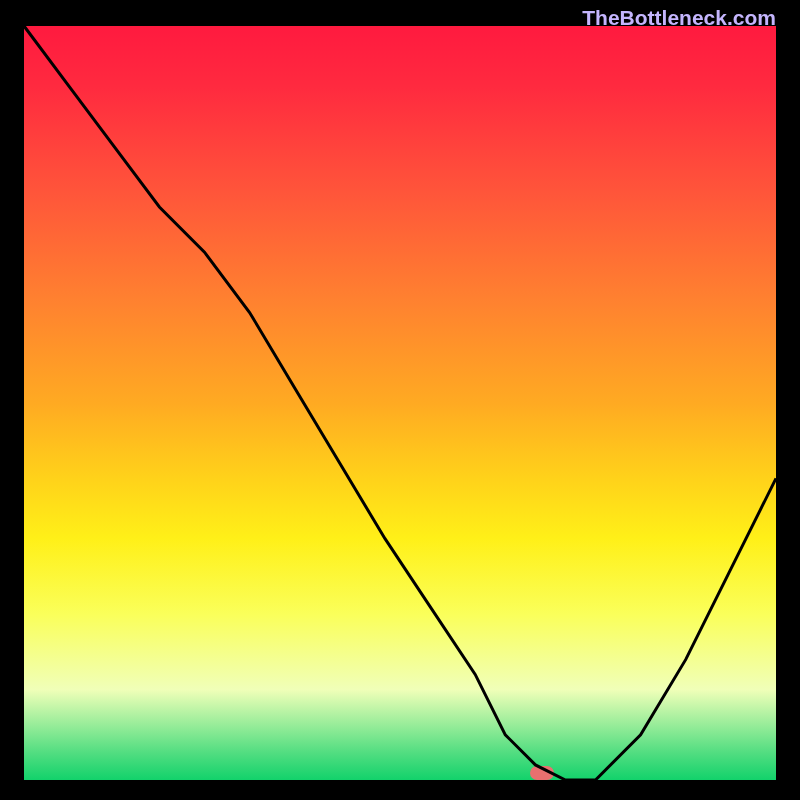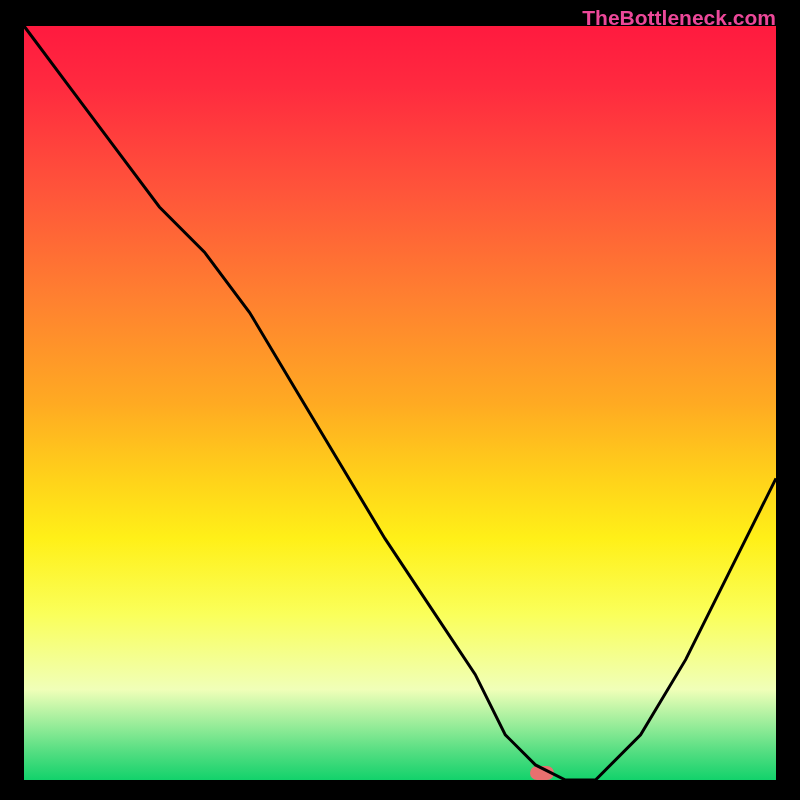--- a/index.html
+++ b/index.html
@@ -1,17 +1,17 @@
 <!DOCTYPE html>
 <html><head>
 <meta charset="utf-8">
 <style>
 body{margin:0;background:#000;font-family:Arial,sans-serif}
 .container{width:800px;height:800px;position:relative;background:#000}
-.watermark{position:absolute;top:6px;right:24px;color:#ec4899;font-size:21px;font-weight:bold;z-index:3}
+.watermark{position:absolute;top:6px;right:24px;color:#c4b5fd;font-size:21px;font-weight:bold;z-index:3}
 .chart-area{position:absolute;left:24px;top:26px;width:752px;height:754px;background:linear-gradient(to bottom,
   #ff1a3f 0%,
   #ff2a3f 8%,
   #ff553a 22%,
   #ff8030 36%,
   #ffaa22 50%,
   #ffd21a 60%,
   #fff018 68%,
   #faff5a 78%,
   #f0ffb8 88%,

